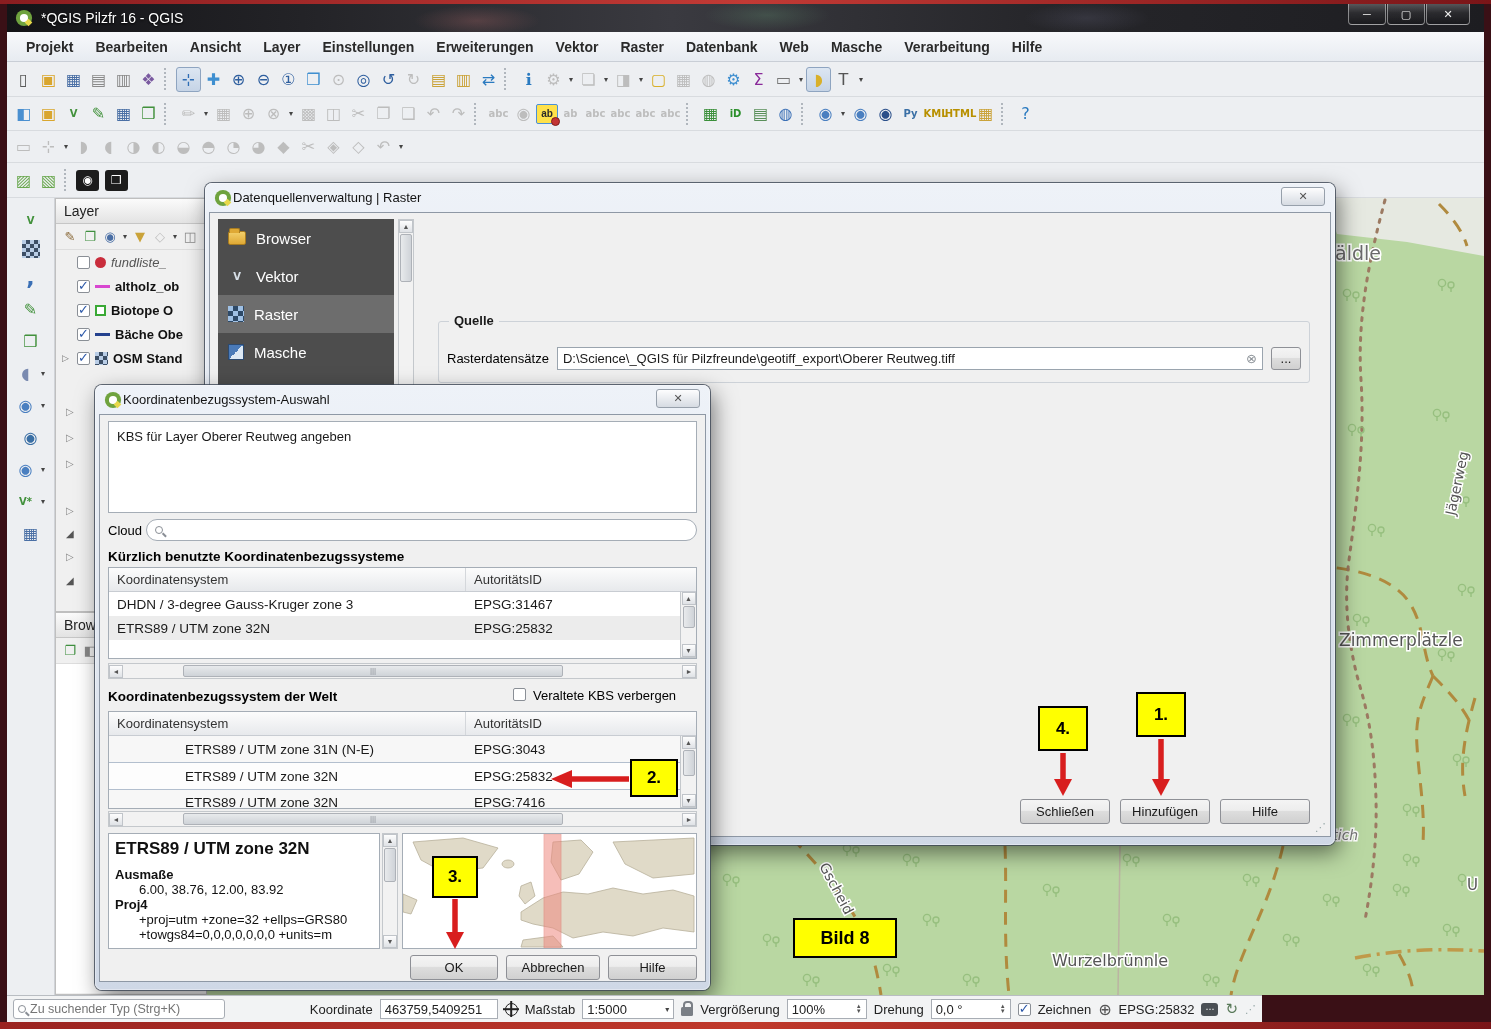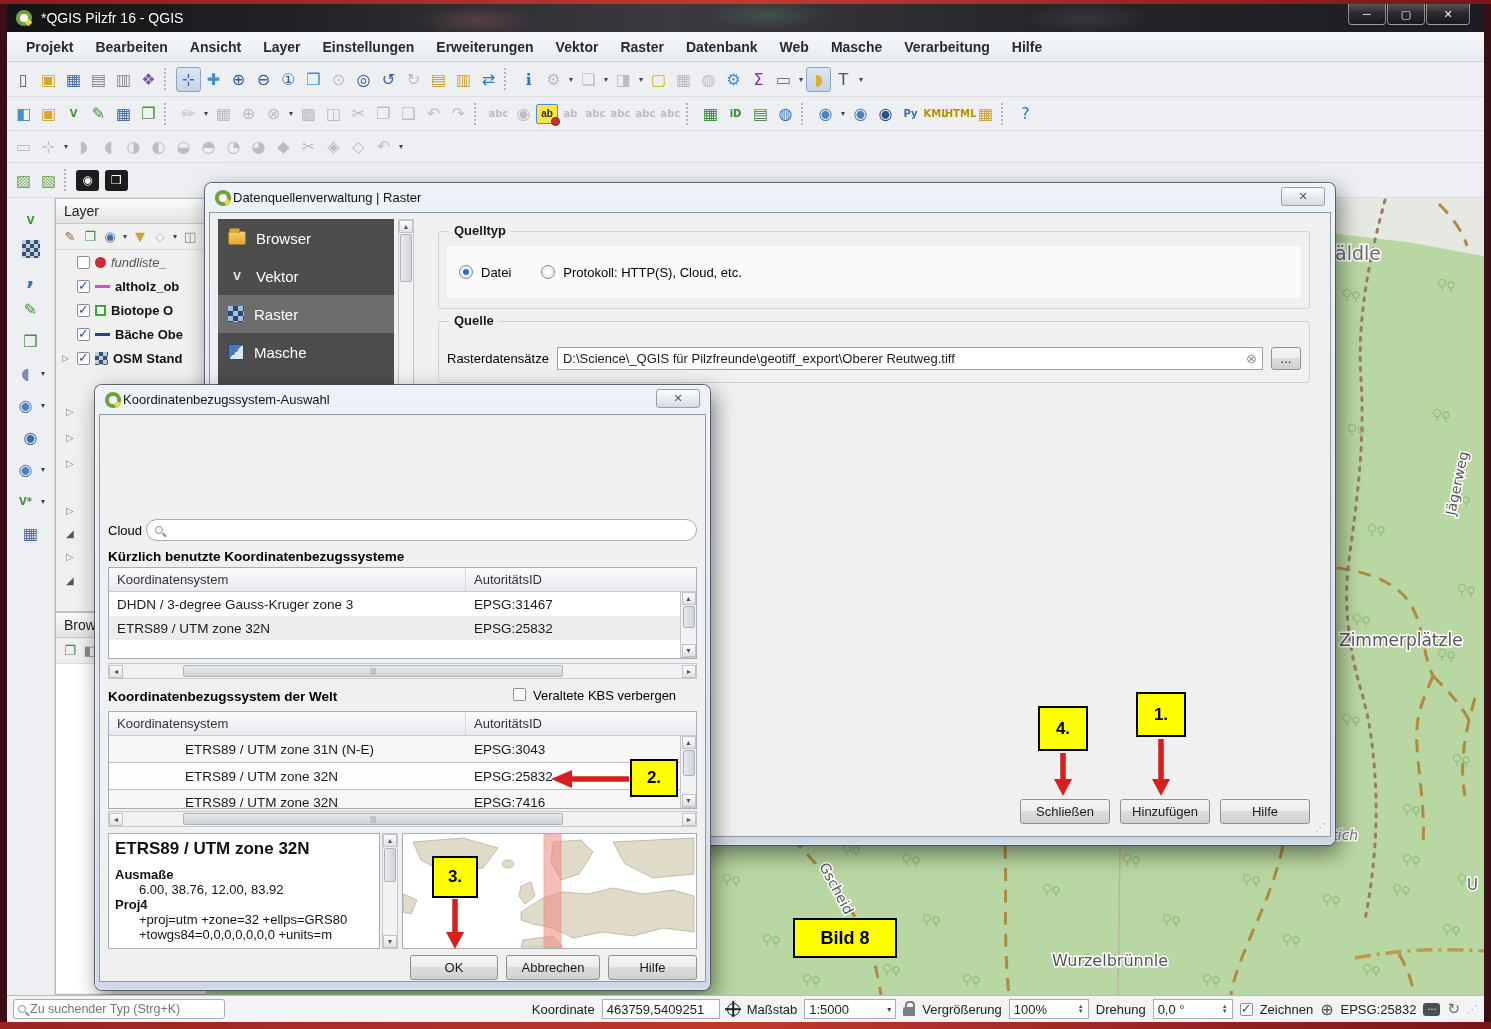--- a/index.html
+++ b/index.html
@@ -96,21 +96,21 @@
   .trow{display:flex;font-size:13.5px;color:#1a1a1a;align-items:center;}
   .trow div{padding-left:8px;white-space:nowrap;overflow:hidden;}
   .c1{width:357px;flex:none;}
   .c1h{width:357px;flex:none;border-right:1px solid #d4d7db;}
 
   
   .stepbox{position:absolute;background:#ffff00;border:2px solid #000;display:flex;align-items:center;justify-content:center;font-weight:bold;font-size:17px;color:#000;z-index:40;}
   #arrows{position:absolute;left:0;top:0;width:1491px;height:1029px;z-index:38;pointer-events:none;}
 
   
-  .statusbar{position:absolute;left:7px;top:995px;width:1477px;height:27px;background:#f2f3f4;border-top:1px solid #b9bdc2;display:flex;align-items:center;font-size:13px;color:#222;padding:0 6px;z-index:30;}
+  .statusbar{position:absolute;left:7px;top:995px;width:1255px;height:27px;background:#f2f3f4;border-top:1px solid #b9bdc2;display:flex;align-items:center;font-size:13px;color:#222;padding:0 6px;z-index:30;}
   .sb-right{margin-left:auto;display:flex;align-items:center;gap:7px;}
   .searchbox{width:212px;height:20px;border:1px solid #a8adb4;border-radius:3px;background:#fff;display:flex;align-items:center;padding:0 4px;gap:4px;}
   .searchbox input{border:none;outline:none;width:100%;font-size:12.5px;font-family:inherit;color:#333;background:transparent;}
   .mag{width:8px;height:8px;border:1.6px solid #8a8f96;border-radius:50%;position:relative;flex:none;}
   .mag::after{content:"";position:absolute;left:6px;top:7px;width:5px;height:1.6px;background:#8a8f96;transform:rotate(45deg);}
   .sb-field{height:20px;background:#fff;border:1px solid #a8adb4;display:flex;align-items:center;padding:0 4px;font-size:13px;}
   .spin{display:flex;flex-direction:column;justify-content:center;margin-left:3px;}
   .spin span{font-size:6px;color:#555;line-height:5px;}
   .combo-car{font-size:8px;color:#444;margin-left:auto;padding-left:8px;}
   .lock{width:12px;height:9px;background:#7a7f86;border-radius:1.5px;position:relative;margin-top:5px;flex:none;}
@@ -495,30 +495,20 @@
         <div class="sbitem" style="top:152px">
           <span class="ic" style="width: 18px; color: rgb(154, 176, 200);">▤</span>
         </div>
       </div>
 
       <div class="scroll-v" style="left:188px;top:6px;height:612px">
         <span class="sarrow" style="color: rgb(85, 85, 85);">▲</span>
         <div class="thumb-v" style="height:48px"></div>
       </div>
 
-      <div class="groupbox" style="left:228px;top:18px;width:872px;height:78px">
-        <span class="grouplab">Quelltyp</span>
-        <div style="position:absolute;left:8px;top:14px;right:8px;bottom:10px;background:#fafafa;border-radius:2px;display:flex;align-items:center;gap:8px;padding-left:12px;font-size:13px">
-          <span class="radio sel"></span>
-          <span>Datei</span>
-          <span style="width:14px"></span>
-          <span class="radio"></span>
-          <span>Protokoll: HTTP(S), Cloud, etc.</span>
-        </div>
-      </div>
 
       <div class="groupbox" style="left:228px;top:108px;width:872px;height:62px">
         <span class="grouplab">Quelle</span>
         <div style="position:absolute;left:8px;top:24px;right:8px;height:24px;display:flex;align-items:center;gap:8px;font-size:13px">
           <span>Rasterdatensätze</span>
           <div class="field" style="flex:1;height:23px">
             <span style="overflow:hidden;white-space:nowrap">D:\Science\_QGIS für Pilzfreunde\geotiff_export\Oberer Reutweg.tiff</span>
             <span style="margin-left: auto; font-size: 13px; color: rgb(138, 144, 150);">⊗</span>
           </div>
           <div class="btn" style="position:static;width:30px;height:23px">
@@ -547,20 +537,23 @@
           <circle cx="10" cy="10" r="4.5" fill="#fff"></circle>
         <rect x="12" y="12" width="6" height="6" fill="#e8d84a" transform="rotate(45 15 15)"></rect>
       </svg>
       <span>Koordinatenbezugssystem-Auswahl</span>
       <span class="dlg-close">
           <span style="color: rgb(85, 85, 85);">✕</span>
         </span>
     </div>
     <div class="dlg-body">
 
+      <div style="position:absolute;left:8px;top:6px;width:589px;height:92px;background:#fff;border:1px solid #a5adb6;padding:7px 8px;font-size:13px;color:#1a1a1a">
+        <span>KBS für Layer Oberer Reutweg angeben</span>
+      </div>
 
       <span style="position:absolute;left:8px;top:108px;font-size:13px">Cloud</span>
       <div style="position:absolute;left:46px;top:104px;width:551px;height:22px;background:#fff;border:1px solid #a5adb6;border-radius:11px;display:flex;align-items:center;padding:0 8px">
         <span class="mag"></span>
       </div>
 
       <b style="position:absolute;left:8px;top:134px;font-size:13.5px">Kürzlich benutzte Koordinatenbezugssysteme</b>
 
       <div class="tbl" style="left:8px;top:152px;width:589px;height:92px">
         <div class="tbl-h">

